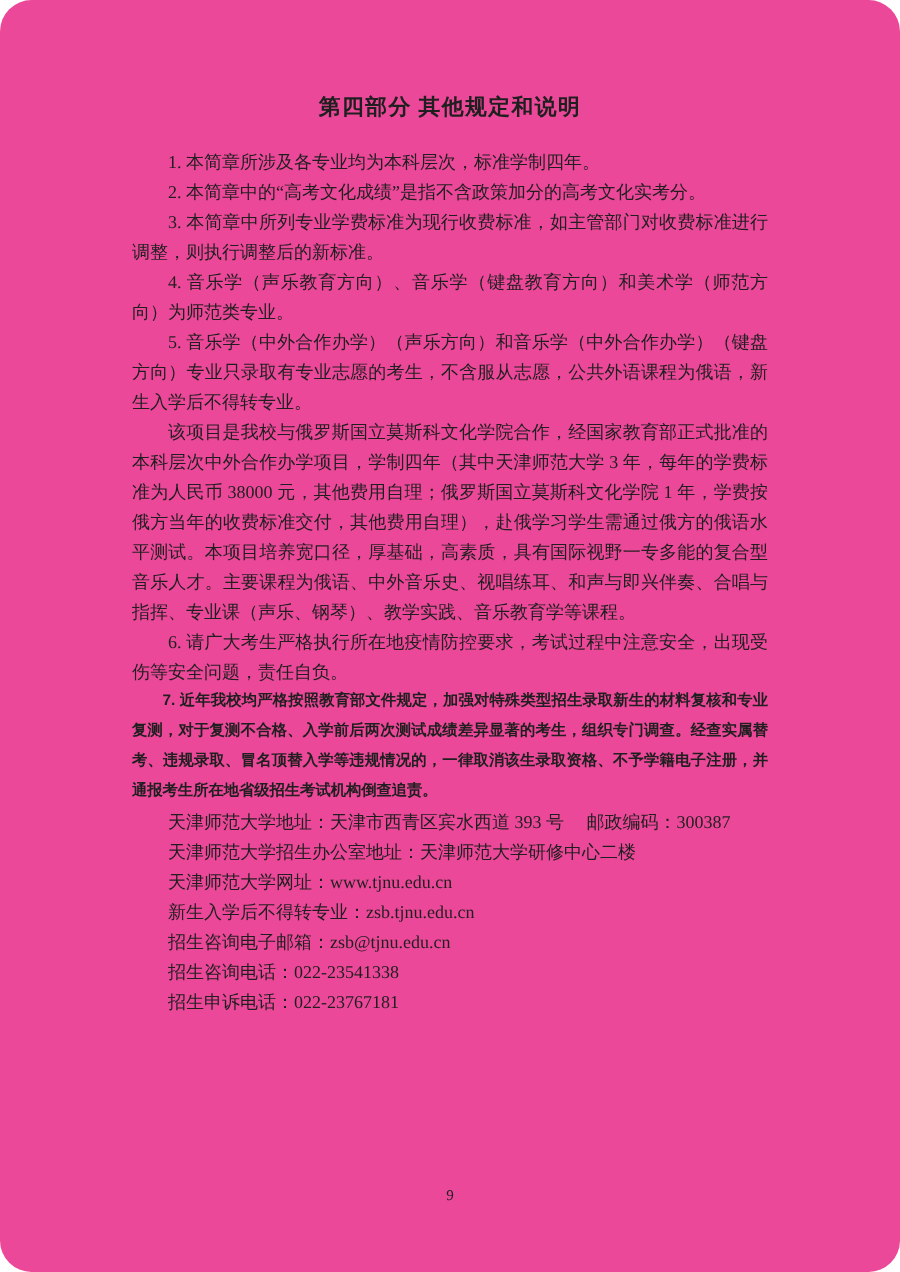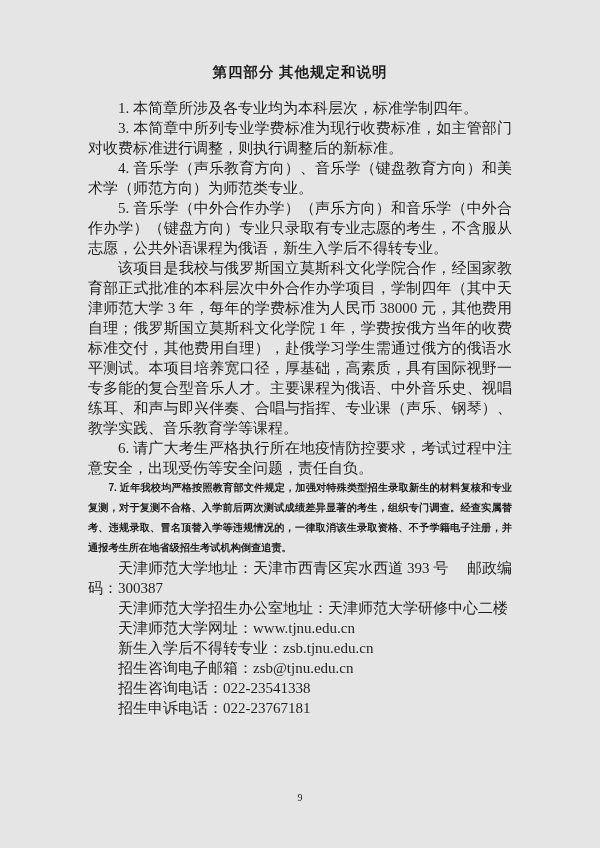--- a/index.html
+++ b/index.html
@@ -4,42 +4,43 @@
 <style>
   html, body {
     margin: 0;
     padding: 0;
     background: #ffffff;
   }
   .page {
     position: relative;
     width: 600px;
     height: 848px;
-    background: #e5e5e5;
+    background: #ec4899;
     overflow: hidden;
     font-family: "Liberation Serif", "DejaVu Serif", serif;
     color: #1f1f1f;
+    border-radius: 21px;
   }
   .content {
     position: absolute;
     left: 88px;
     top: 60px;
     width: 424px;
   }
   .doc-title {
     margin: 0 0 14px 0;
     font-size: 14.5px;
     line-height: 24px;
     font-weight: bold;
     text-align: center;
     letter-spacing: 1px;
   }
   .para {
     margin: 0;
-    font-size: 15px;
+    font-size: 12px;
     line-height: 20px;
     text-indent: 2em;
     text-align: justify;
     word-break: break-all;
   }
   .para.bold {
     font-weight: bold;
     font-family: "Liberation Sans", "DejaVu Sans", sans-serif;
     font-size: 10.2px;
   }
@@ -53,20 +54,21 @@
     line-height: 12px;
   }
 </style>
 </head>
 <body>
 
 <div class="page">
   <div class="content">
     <h1 class="doc-title">第四部分  其他规定和说明</h1>
     <p class="para">1. 本简章所涉及各专业均为本科层次，标准学制四年。</p>
+    <p class="para">2. 本简章中的“高考文化成绩”是指不含政策加分的高考文化实考分。</p>
     <p class="para">3. 本简章中所列专业学费标准为现行收费标准，如主管部门对收费标准进行调整，则执行调整后的新标准。</p>
     <p class="para">4. 音乐学（声乐教育方向）、音乐学（键盘教育方向）和美术学（师范方向）为师范类专业。</p>
     <p class="para">5. 音乐学（中外合作办学）（声乐方向）和音乐学（中外合作办学）（键盘方向）专业只录取有专业志愿的考生，不含服从志愿，公共外语课程为俄语，新生入学后不得转专业。</p>
     <p class="para">该项目是我校与俄罗斯国立莫斯科文化学院合作，经国家教育部正式批准的本科层次中外合作办学项目，学制四年（其中天津师范大学 3 年，每年的学费标准为人民币 38000 元，其他费用自理；俄罗斯国立莫斯科文化学院 1 年，学费按俄方当年的收费标准交付，其他费用自理），赴俄学习学生需通过俄方的俄语水平测试。本项目培养宽口径，厚基础，高素质，具有国际视野一专多能的复合型音乐人才。主要课程为俄语、中外音乐史、视唱练耳、和声与即兴伴奏、合唱与指挥、专业课（声乐、钢琴）、教学实践、音乐教育学等课程。</p>
     <p class="para">6. 请广大考生严格执行所在地疫情防控要求，考试过程中注意安全，出现受伤等安全问题，责任自负。</p>
     <p class="para bold">7. 近年我校均严格按照教育部文件规定，加强对特殊类型招生录取新生的材料复核和专业复测，对于复测不合格、入学前后两次测试成绩差异显著的考生，组织专门调查。经查实属替考、违规录取、冒名顶替入学等违规情况的，一律取消该生录取资格、不予学籍电子注册，并通报考生所在地省级招生考试机构倒查追责。</p>
     <p class="para">天津师范大学地址：天津市西青区宾水西道 393 号　 邮政编码：300387</p>
     <p class="para">天津师范大学招生办公室地址：天津师范大学研修中心二楼</p>
     <p class="para">天津师范大学网址：www.tjnu.edu.cn</p>
     <p class="para">新生入学后不得转专业：zsb.tjnu.edu.cn</p>

